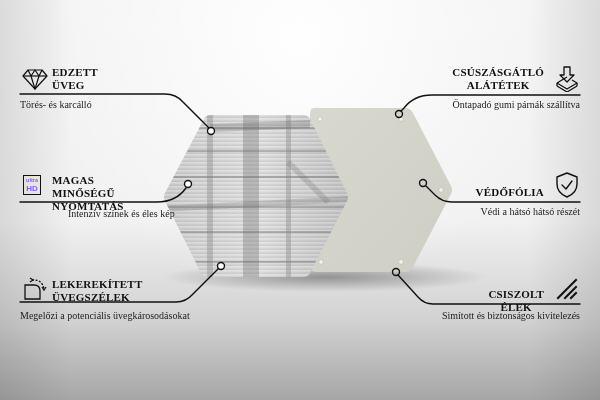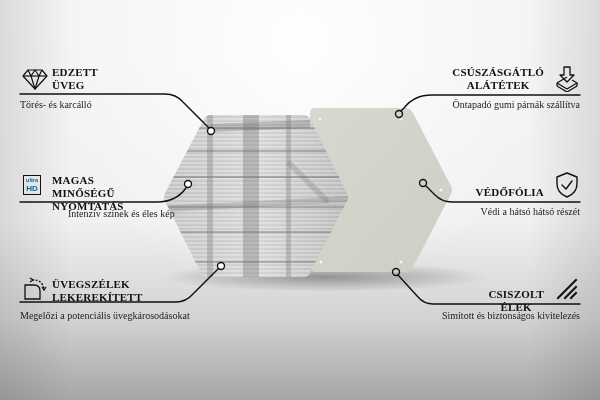--- a/index.html
+++ b/index.html
@@ -128,21 +128,21 @@
     </svg>
   </span>
   <div class="title" style="left:32px; top:0;">
     <div>EDZETT</div>
     <div>ÜVEG</div>
   </div>
   <div class="desc" style="left:0; top:33px;">Törés- és karcálló</div>
 </div>
 
 <div class="feature left" style="left:20px; top:174px;">
-  <span class="icon" style="left:3px; top:1px; width:18px; height:20px; border:1.2px solid #111; box-sizing:border-box; text-align:center; font-family:'Liberation Sans', sans-serif; font-weight:bold; color:#0369a1;">
+  <span class="icon" style="left:3px; top:1px; width:18px; height:20px; border:1.2px solid #111; box-sizing:border-box; text-align:center; font-family:'Liberation Sans', sans-serif; font-weight:bold; color:#8b5cf6;">
     <div style="font-size:5.5px; line-height:7px; margin-top:1px;">ultra</div>
     <div style="font-size:8px; line-height:9px;">HD</div>
   </span>
   <div class="title" style="left:32px; top:0;">
     <div>MAGAS MINŐSÉGŰ</div>
     <div>NYOMTATÁS</div>
   </div>
   <div class="desc" style="left:0; top:34px;margin-left:48px;">Intenzív színek és éles kép</div>
 </div>
 
@@ -151,22 +151,22 @@
     <svg width="26" height="24" viewBox="0 0 26 24">
       <g fill="none" stroke="#111" stroke-width="1.3">
         <path d="M3 23 L3 9 L12 9 Q18 9 18 15 L18 23 Z"></path>
         <path d="M10 4 Q20 3 22 13" stroke-dasharray="2 1.5"></path>
         <path d="M20 11 L22 14 L24 11"></path>
         <path d="M8 2 L11 4 L8 6"></path>
       </g>
     </svg>
   </span>
   <div class="title" style="left:32px; top:2px;">
+    <div>LEKEREKÍTETT</div>
     <div>ÜVEGSZÉLEK</div>
-    <div>LEKEREKÍTETT</div>
   </div>
   <div class="desc" style="left:0; top:34px;">Megelőzi a potenciális üvegkárosodásokat</div>
 </div>
 
 <div class="feature right" style="left:400px; top:66px; width:180px;">
   <div class="title" style="right:36px; top:0;">
     <div>CSÚSZÁSGÁTLÓ</div>
     <div>ALÁTÉTEK</div>
   </div>
   <span class="icon" style="right:0; top:0;">

